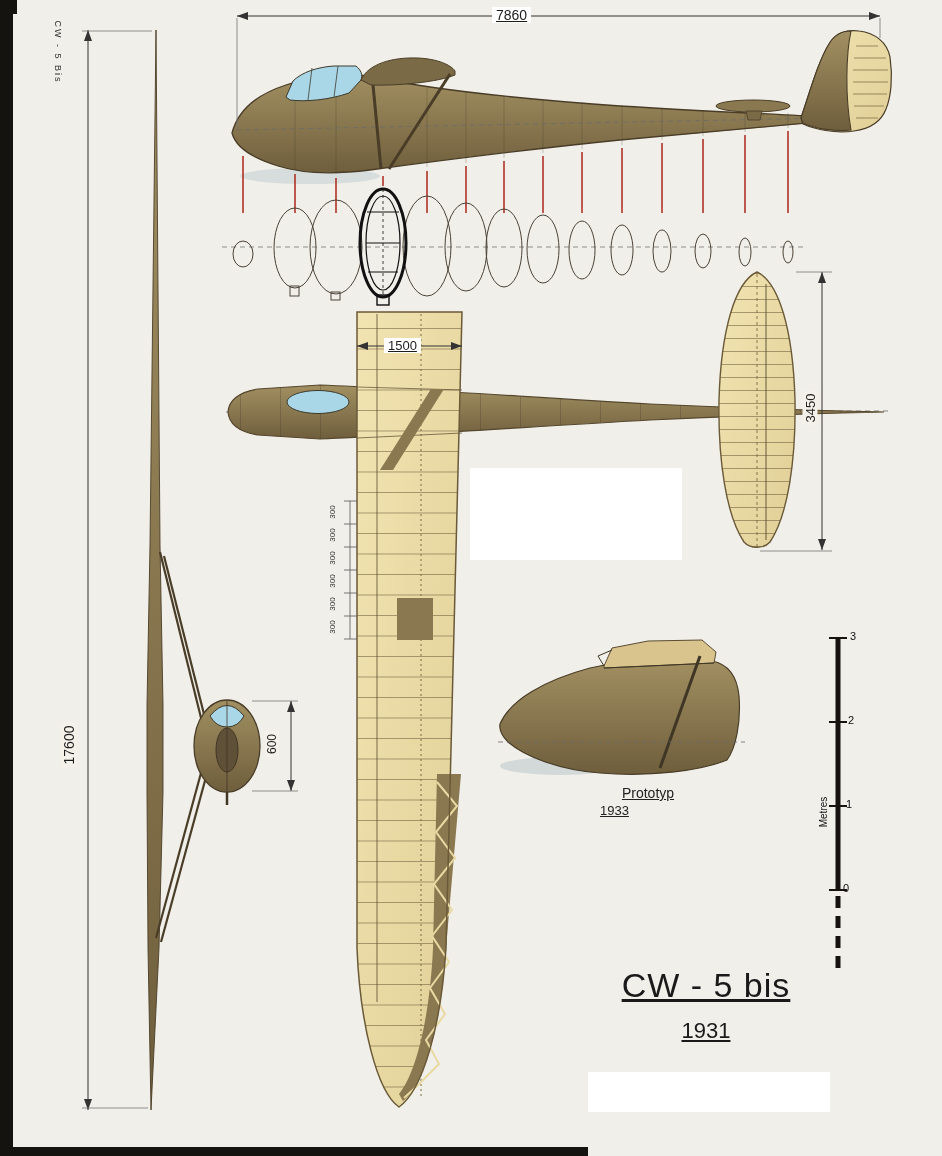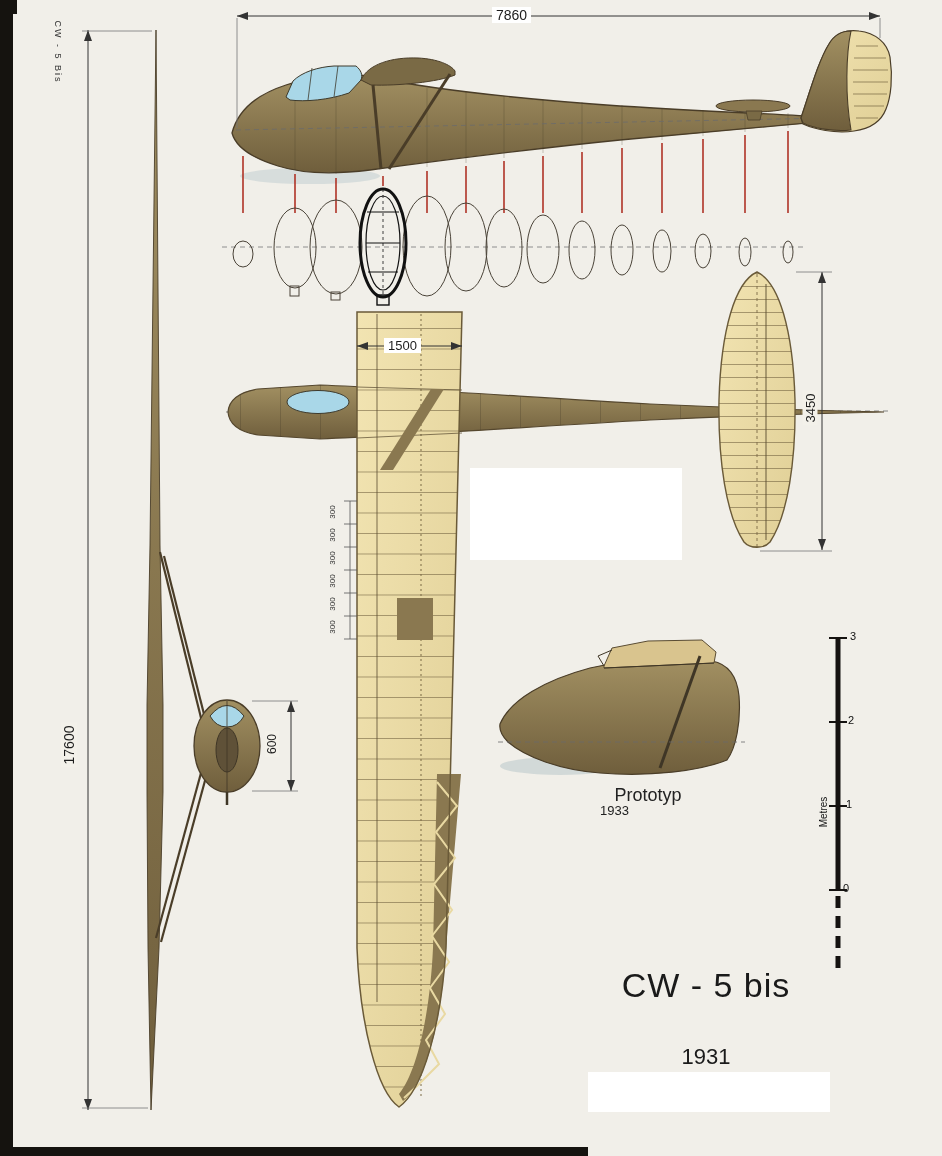--- a/index.html
+++ b/index.html
@@ -2,30 +2,30 @@
 <html><head>
 <meta charset="utf-8">
 <style>
   html,body{margin:0;padding:0;background:#888;}
   #stage{
     position:relative;width:942px;height:1156px;margin:0 auto;
     background:#f1efe9;overflow:hidden;
     font-family:"Liberation Sans", sans-serif;color:#222;
   }
   #stage svg{position:absolute;left:0;top:0;}
-  .lbl{position:absolute;white-space:nowrap;line-height:1;color:#1d1d1d;}
+  .lbl{position:absolute;white-space:nowrap;line-height:1;color:#1d1d1d;text-decoration:underline;}
   .lbl.box{background:#ffffff;padding:1px 4px;}
   .vlab{position:absolute;white-space:nowrap;line-height:1;color:#1d1d1d;
         transform:translate(-50%,-50%) rotate(-90deg);}
   .vlab.cw{transform:translate(-50%,-50%) rotate(90deg);}
   .vlab.box{background:#f3f1ea;padding:1px 3px;}
   .dim{font-size:13px;}
   .title-main{font-size:34px;letter-spacing:1px;color:#1a1a1a;text-align:center;}
-  .title-year{font-size:22px;color:#1a1a1a;text-align:center;margin-top:26px;}
-  .proto{font-size:18px;text-align:center;color:#222;}
+  .title-year{font-size:22px;color:#1a1a1a;text-align:center;}
+  .proto{font-size:14px;text-align:center;color:#222;}
   .proto-year{font-size:13px;text-align:left;color:#222;}
   .rib{font-size:8px;color:#333;}
   .tick{font-size:11px;color:#111;position:absolute;}
   .metres{font-size:10px;color:#111;}
   .sidecap{font-size:9px;letter-spacing:2px;color:#333;}
 </style>
 </head>
 <body>
 
 <div id="stage">

